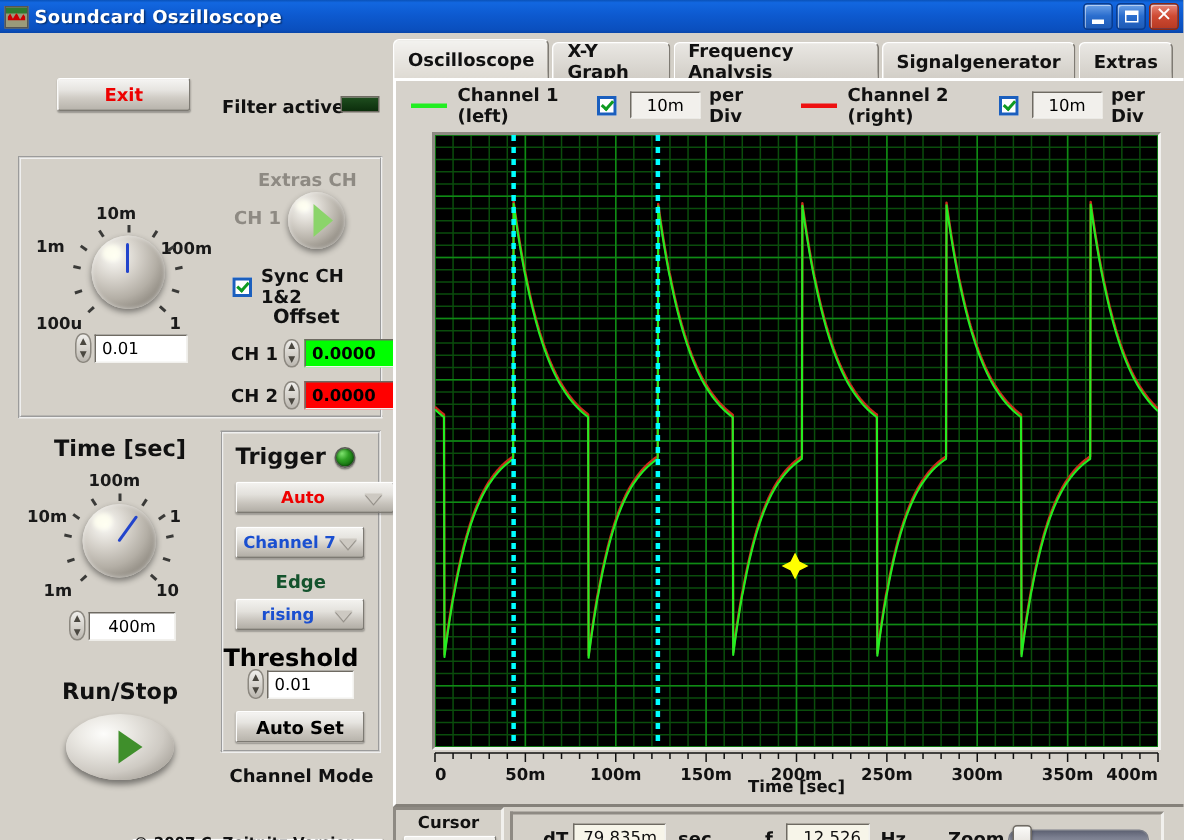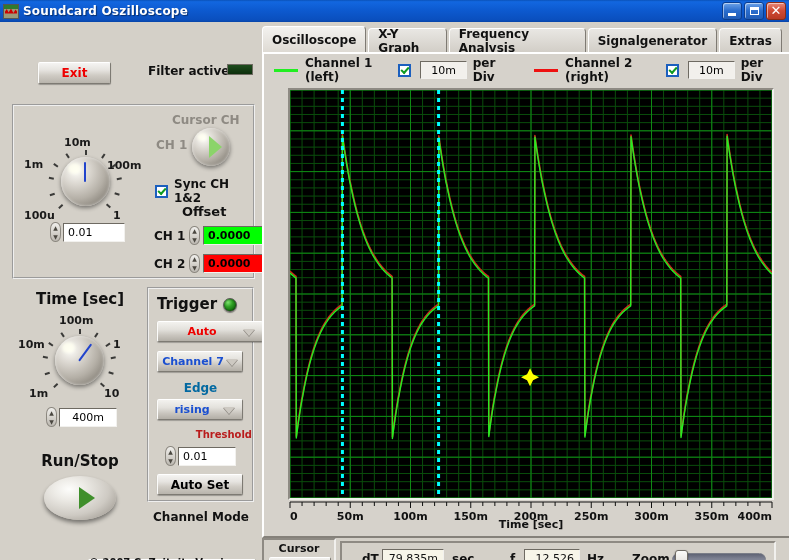--- a/index.html
+++ b/index.html
@@ -223,21 +223,21 @@
         <div class="wb-max"></div>
       </div>
     <div class="winbtn close">
         <div class="wb-cl">✕</div>
       </div>
   </div>
 </div>
 
 <div id="client">
 
-  <div class="lvbtn" style="position:absolute;left:38px;top:40px;width:73px;height:22px;">
+  <div class="lvbtn" style="position:absolute;left:38px;top:30px;width:89px;height:22px;">
     <span style="color:#ee0000;font-size:12px;">Exit</span>
   </div>
   <div class="lbl" style="position:absolute;left:148px;top:42px;">Filter active</div>
   <div style="position:absolute;left:227px;top:42px;width:26px;height:11px;background:linear-gradient(to bottom,#1e4d1e,#0c2e0c);border:1px solid #6e6a62;"></div>
 
   <div class="groupbox" style="left:12px;top:82px;width:243px;height:175px;">
 
     <div style="position:absolute;left:10px;top:30px;width:125px;height:95px;">
       <div class="kscale" style="left:40px;top:0px;">10m</div>
       <div class="kscale" style="left:0px;top:22px;">1m</div>
@@ -263,21 +263,21 @@
     </div>
 
     <div style="position:absolute;left:36px;top:116px;display:flex;align-items:center;gap:2px;">
       <div class="spinner">
           <span>▲</span>
           <span>▼</span>
         </div>
       <div class="lvfield" style="width:62px;height:19px;">0.01</div>
     </div>
 
-    <div style="position:absolute;left:158px;top:7px;font-size:12px;font-weight:bold;color:#8e8a83;">Cursor CH</div>
+    <div style="position:absolute;left:158px;top:7px;font-size:12px;font-weight:bold;color:#8e8a83;">Extras CH</div>
     <div style="position:absolute;left:142px;top:32px;font-size:12px;font-weight:bold;color:#8e8a83;">CH 1</div>
     <div class="knob" style="position:absolute;left:178px;top:22px;width:38px;height:38px;">
       <div style="position:absolute;left:17px;top:8px;width:0;height:0;border-top:11px solid transparent;border-bottom:11px solid transparent;border-left:13px solid #8bd46a;"></div>
     </div>
 
     <div style="position:absolute;left:141px;top:71px;display:flex;align-items:center;gap:6px;">
       <div class="lvcheck">
           <i></i>
         </div>
       <span class="lbl">Sync CH 1&amp;2</span>
@@ -343,27 +343,27 @@
     <div class="lvcombo" style="position:absolute;left:8px;top:32px;width:106px;height:21px;">
       <span style="color:#ee0000;margin-right:16px;">Auto</span>
       <span class="arrow"></span>
     </div>
 
     <div class="lvcombo" style="position:absolute;left:8px;top:62px;width:86px;height:21px;">
       <span style="color:#1a4fd0;margin-right:14px;">Channel 7</span>
       <span class="arrow" style="right:4px;"></span>
     </div>
 
-    <div style="position:absolute;left:0;top:92px;width:100%;text-align:center;font-size:12px;font-weight:bold;color:#0369a1;">Edge</div>
+    <div style="position:absolute;left:0;top:92px;width:100%;text-align:center;font-size:12px;font-weight:bold;color:#14532d;">Edge</div>
     <div class="lvcombo" style="position:absolute;left:8px;top:110px;width:86px;height:21px;">
       <span style="color:#1a4fd0;margin-right:16px;">rising</span>
       <span class="arrow"></span>
     </div>
 
-    <div style="position:absolute;left:0;top:140px;width:100%;text-align:right;font-size:10px;font-weight:bold;color:#b91c1c;">Threshold</div>
+    <div style="position:absolute;left:0;top:140px;width:100%;text-align:left;font-size:16px;font-weight:bold;color:#000000;">Threshold</div>
     <div style="position:absolute;left:16px;top:157px;display:flex;align-items:center;gap:2px;">
       <div class="spinner">
           <span>▲</span>
           <span>▼</span>
         </div>
       <div class="lvfield" style="width:58px;height:19px;">0.01</div>
     </div>
 
     <div class="lvbtn" style="position:absolute;left:8px;top:185px;width:86px;height:21px;font-size:12px;">
       <span>Auto Set</span>

